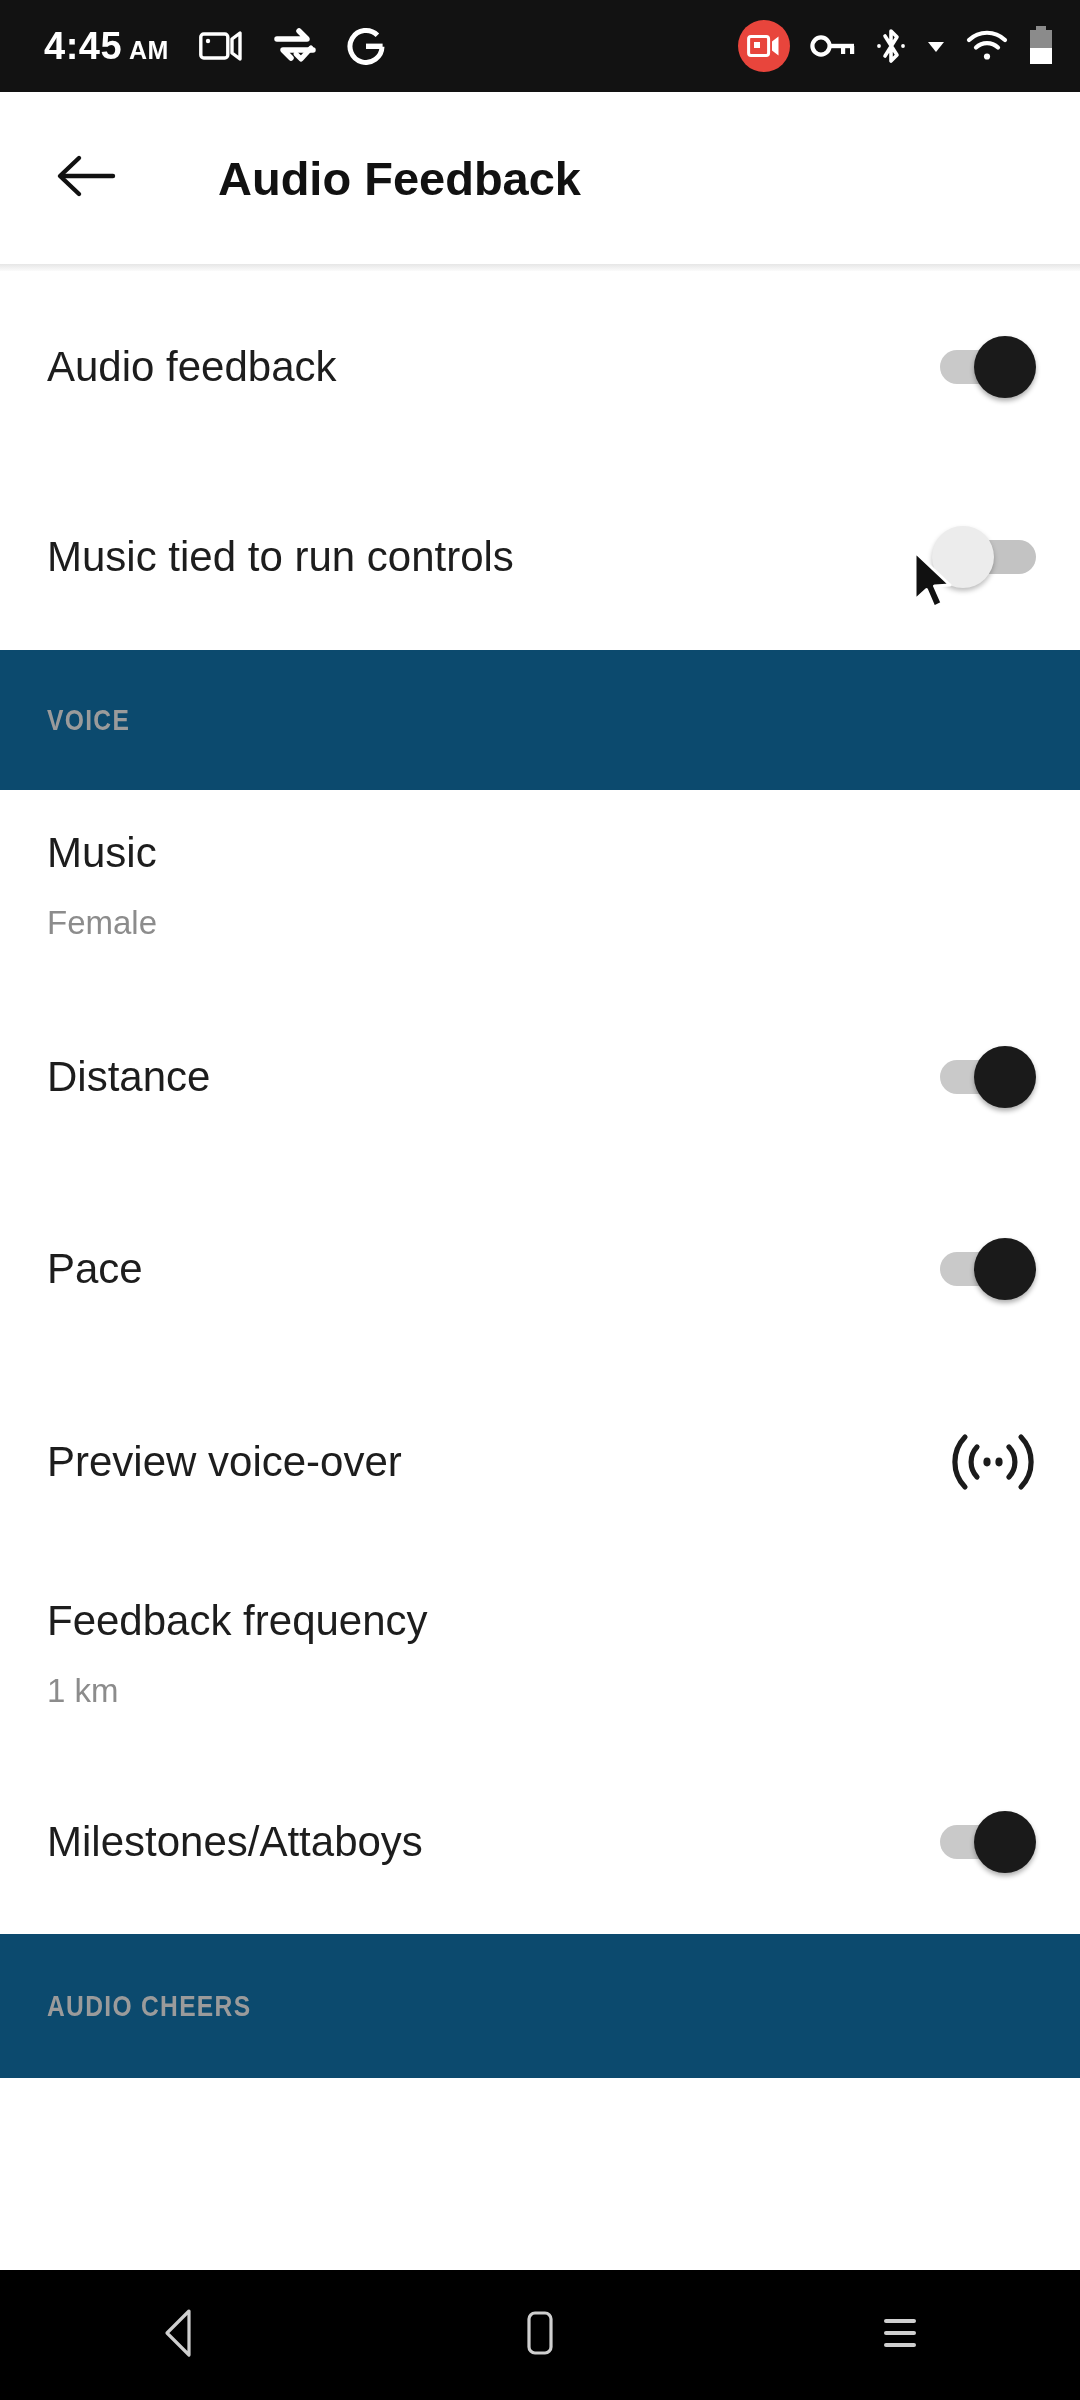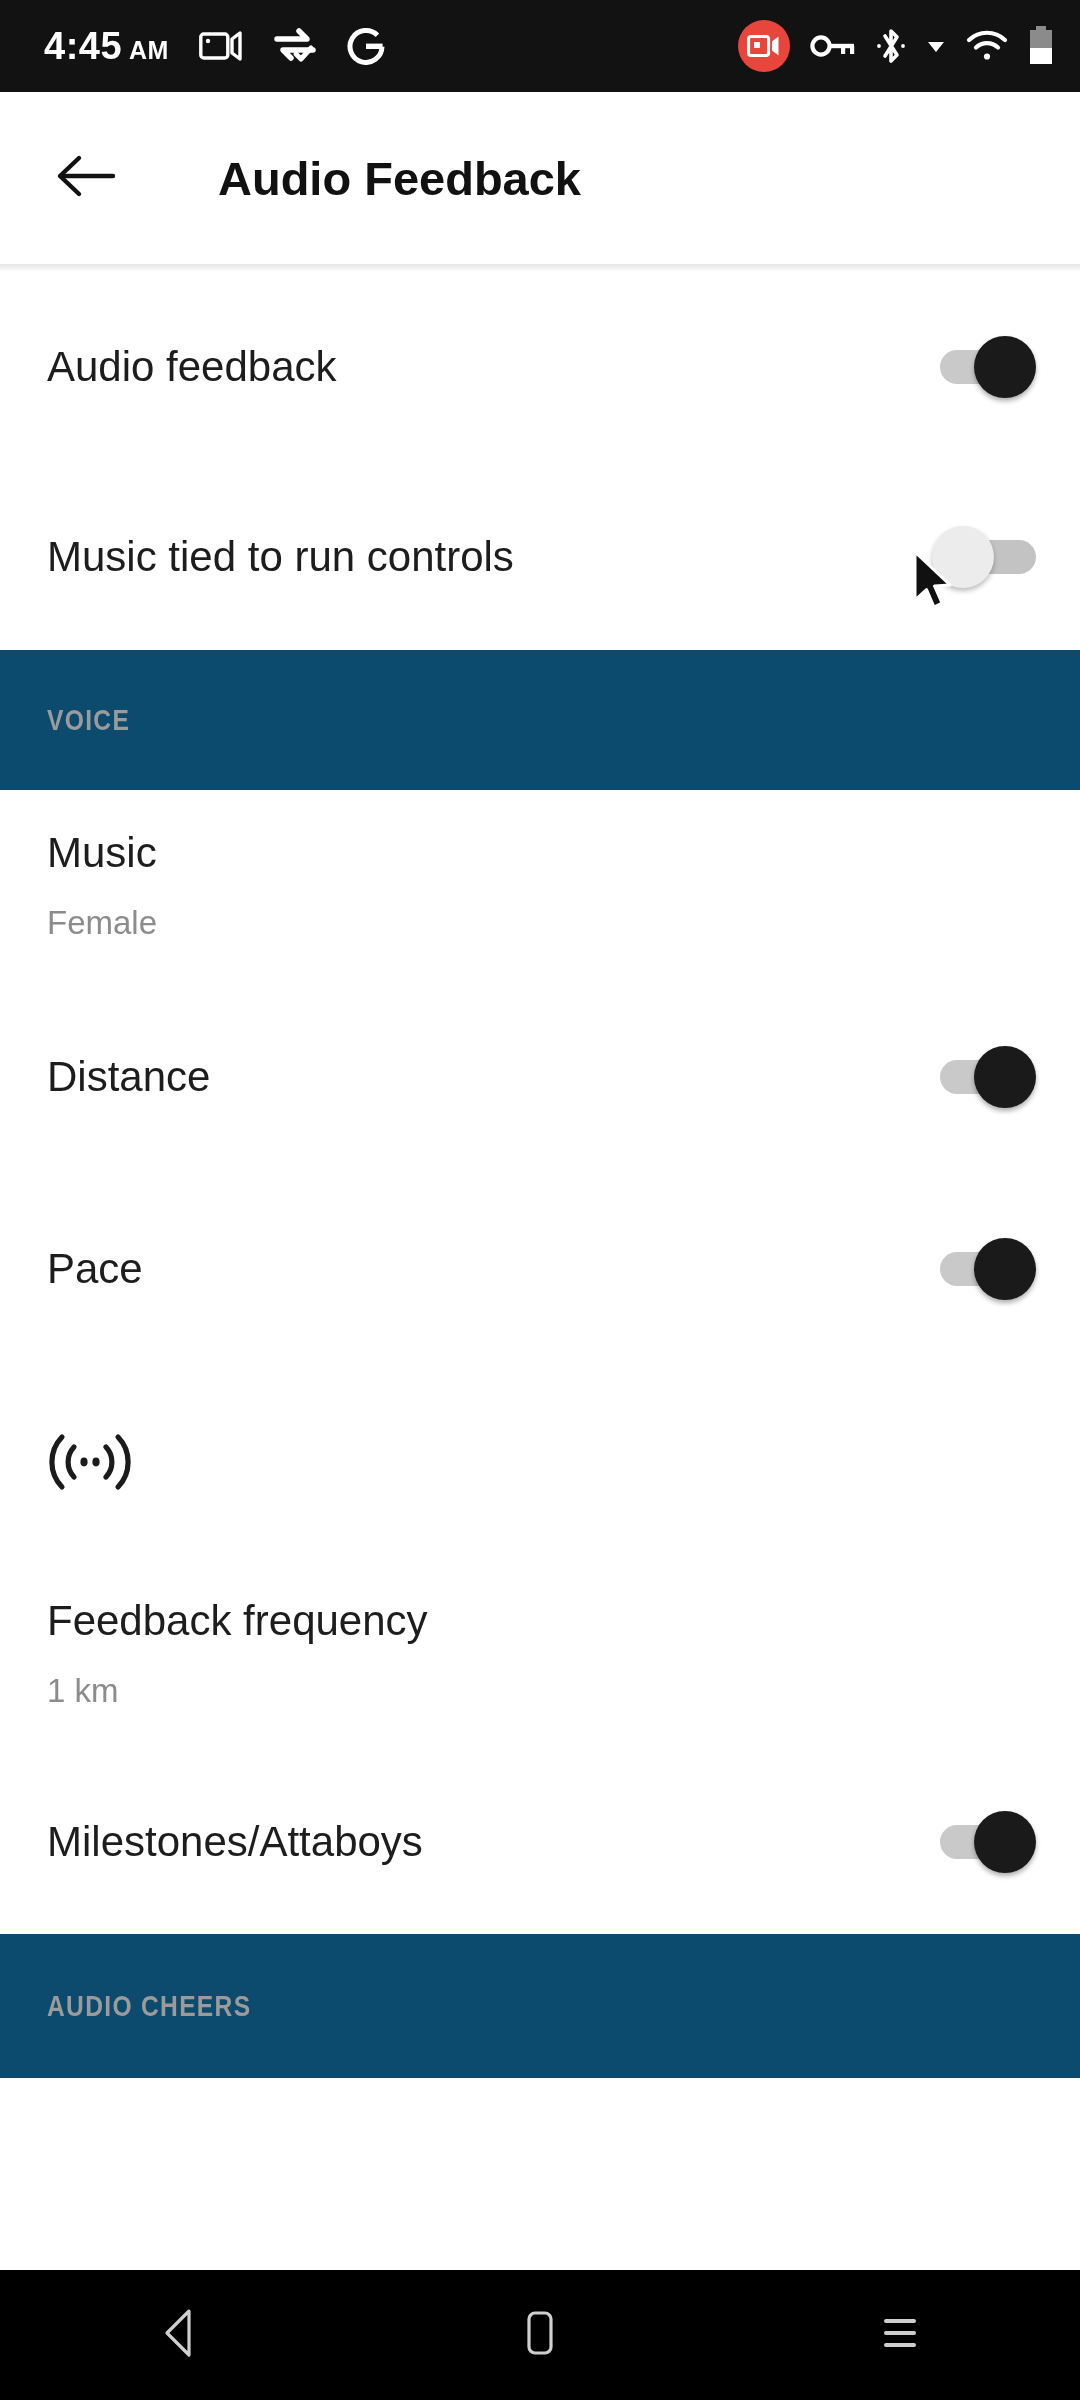--- a/index.html
+++ b/index.html
@@ -232,20 +232,23 @@
       <div class="row-texts">
         <div class="row-title">Pace</div>
       </div>
       <div class="switch on">
         <div class="track"></div>
         <div class="knob"></div>
       </div>
     </div>
 
     <div class="row" style="height:193px">
+      <div class="row-texts">
+        <div class="row-title">Preview voice-over</div>
+      </div>
       <div class="wave-icon">
         <svg width="82" height="64" viewBox="0 0 82 64">
           <path d="M13 7 A36 36 0 0 0 13 57" fill="none" stroke="#1b1b1b" stroke-width="5.2" stroke-linecap="round"></path>
           <path d="M25 17 A22 22 0 0 0 25 47" fill="none" stroke="#1b1b1b" stroke-width="5.2" stroke-linecap="round"></path>
           <path d="M69 7 A36 36 0 0 1 69 57" fill="none" stroke="#1b1b1b" stroke-width="5.2" stroke-linecap="round"></path>
           <path d="M57 17 A22 22 0 0 1 57 47" fill="none" stroke="#1b1b1b" stroke-width="5.2" stroke-linecap="round"></path>
           <ellipse cx="35" cy="32" rx="3.6" ry="4.4" fill="#1b1b1b"></ellipse>
           <ellipse cx="47" cy="32" rx="3.6" ry="4.4" fill="#1b1b1b"></ellipse>
         </svg>
       </div>

